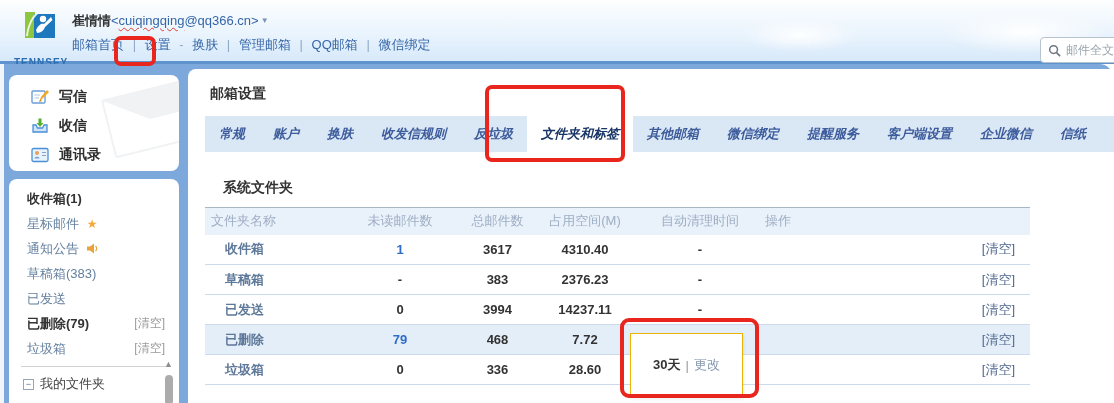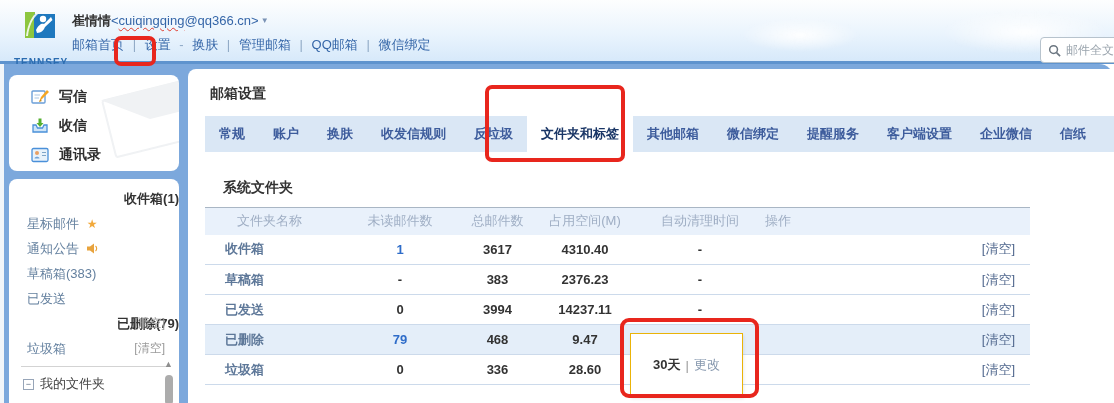--- a/index.html
+++ b/index.html
@@ -36,45 +36,45 @@
   .panel-actions { margin-top:11px; height:96px; padding-top:7px; }
   .action-row { display:flex; align-items:center; height:29px; padding-left:22px; cursor:pointer; position:relative; z-index:2; }
   .action-row .a-icon { width:18px; height:16px; margin-right:10px; flex:none; }
   .action-label { font-size:14px; font-weight:bold; color:#2E2E2E; }
   .env-watermark { position:absolute; right:-14px; top:14px; width:86px; height:60px; border:2px solid #B9C2CC;
     opacity:.22; transform:rotate(-14deg); border-radius:3px; z-index:1; }
   .env-watermark:before { content:""; position:absolute; left:-2px; top:-2px; border-left:43px solid transparent;
     border-right:43px solid transparent; border-top:30px solid #B9C2CC; width:86px; }
   .panel-folders { margin-top:8px; height:232px; border-radius:8px 8px 0 0; padding-top:7px; }
   .folder-row { position:relative; height:25px; line-height:25px; padding-left:18px; font-size:13px; color:#64809F; cursor:pointer; }
-  .folder-row.bold { color:#333; font-weight:bold;text-align:right; }
+  .folder-row.bold { color:#333; font-weight:bold; }
   .folder-clear { position:absolute; right:14px; top:0; color:#9B9B9B; font-weight:normal; font-size:12px; cursor:pointer; }
   .star-ic { color:#F2A93B; font-size:12px; margin-left:4px; }
   .spk-ic { margin-left:4px; vertical-align:-1px; }
   .side-divider { height:1px; background:#D3D3D3; margin:5px 12px 4px 12px; }
   .tree-row { height:25px; line-height:25px; padding-left:14px; font-size:13px; color:#444; cursor:pointer; }
   .tree-row.child { padding-left:30px; font-weight:bold; color:#333; }
   .tbox { display:inline-block; width:11px; height:11px; border:1px solid #97A5B8; background:#fff; color:#5A6A80;
     font-size:9px; line-height:9px; text-align:center; vertical-align:1px; margin-right:6px; font-weight:normal; }
   .side-scroll-up { position:absolute; right:6px; top:180px; font-size:9px; color:#8E8E8E; cursor:pointer; }
   .side-scroll-thumb { position:absolute; right:6px; top:196px; width:8px; height:30px; background:#ACACAC; border-radius:4px; cursor:pointer; }
 
   
   .content { flex:1; background:#fff; margin-top:5px; border-top-left-radius:8px; position:relative; padding:16px 0 0 17px; }
   .page-title { font-size:14px; font-weight:bold; color:#333; margin-left:5px; }
-  .tabbar { margin-top:13px; height:36px; background:#DAE7F5; display:flex; align-items:stretch; }
+  .tabbar { margin-top:13px; height:36px; background:#DAE7F5; display:flex; align-items:stretch;font-style:italic; }
   .tab { line-height:36px; padding:0 14px; font-size:13px; font-weight:bold; color:#3D5C9C; cursor:pointer; white-space:nowrap; }
   .tab.active { background:#fff; color:#1A3666; }
   .section-title { margin-top:27px; margin-left:18px; font-size:14px; font-weight:bold; color:#333; }
   table.sys { margin-top:10px; width:825px; border-collapse:collapse; table-layout:fixed; }
   table.sys col.c-name{width:135px} table.sys col.c-unread{width:120px} table.sys col.c-total{width:75px}
   table.sys col.c-space{width:100px} table.sys col.c-auto{width:130px} table.sys col.c-act{width:265px}
   table.sys thead tr { height:27px; background:#E9F1FB; border-top:1px solid #A9B6C4; }
   table.sys th { font-size:13px; font-weight:normal; color:#9FAEC4; text-align:center; white-space:nowrap; }
-  table.sys th.l { text-align:left; padding-left:32px; }
+  table.sys th.l { text-align:left; padding-left:6px; }
   table.sys th.r { text-align:left; padding-right:33px; }
   table.sys tbody tr { height:30px; border-bottom:1px solid #CCDAEB; }
   table.sys tbody tr.hl { background:#E4EEF9; }
   table.sys td { font-size:13px; text-align:center; color:#333; font-weight:bold; white-space:nowrap; }
   table.sys td.name { text-align:left; padding-left:20px; color:#5E7899; font-weight:bold; }
   table.sys td.blue { color:#2E6CC9; }
   table.sys td.act { text-align:right; padding-right:15px; }
   .clear-link { color:#51688E; font-weight:normal; cursor:pointer; }
 
   
@@ -270,21 +270,21 @@
           <td>0</td>
           <td>3994</td>
           <td>14237.11</td>
           <td>-</td>
           <td class="act"><span class="clear-link">[清空]</span></td>
         </tr>
         <tr class="hl">
           <td class="name">已删除</td>
           <td class="blue">79</td>
           <td>468</td>
-          <td>9.47</td>
+          <td>7.72</td>
           <td></td>
           <td class="act"><span class="clear-link">[清空]</span></td>
         </tr>
         <tr>
           <td class="name">垃圾箱</td>
           <td>0</td>
           <td>336</td>
           <td>28.60</td>
           <td></td>
           <td class="act"><span class="clear-link">[清空]</span></td>

